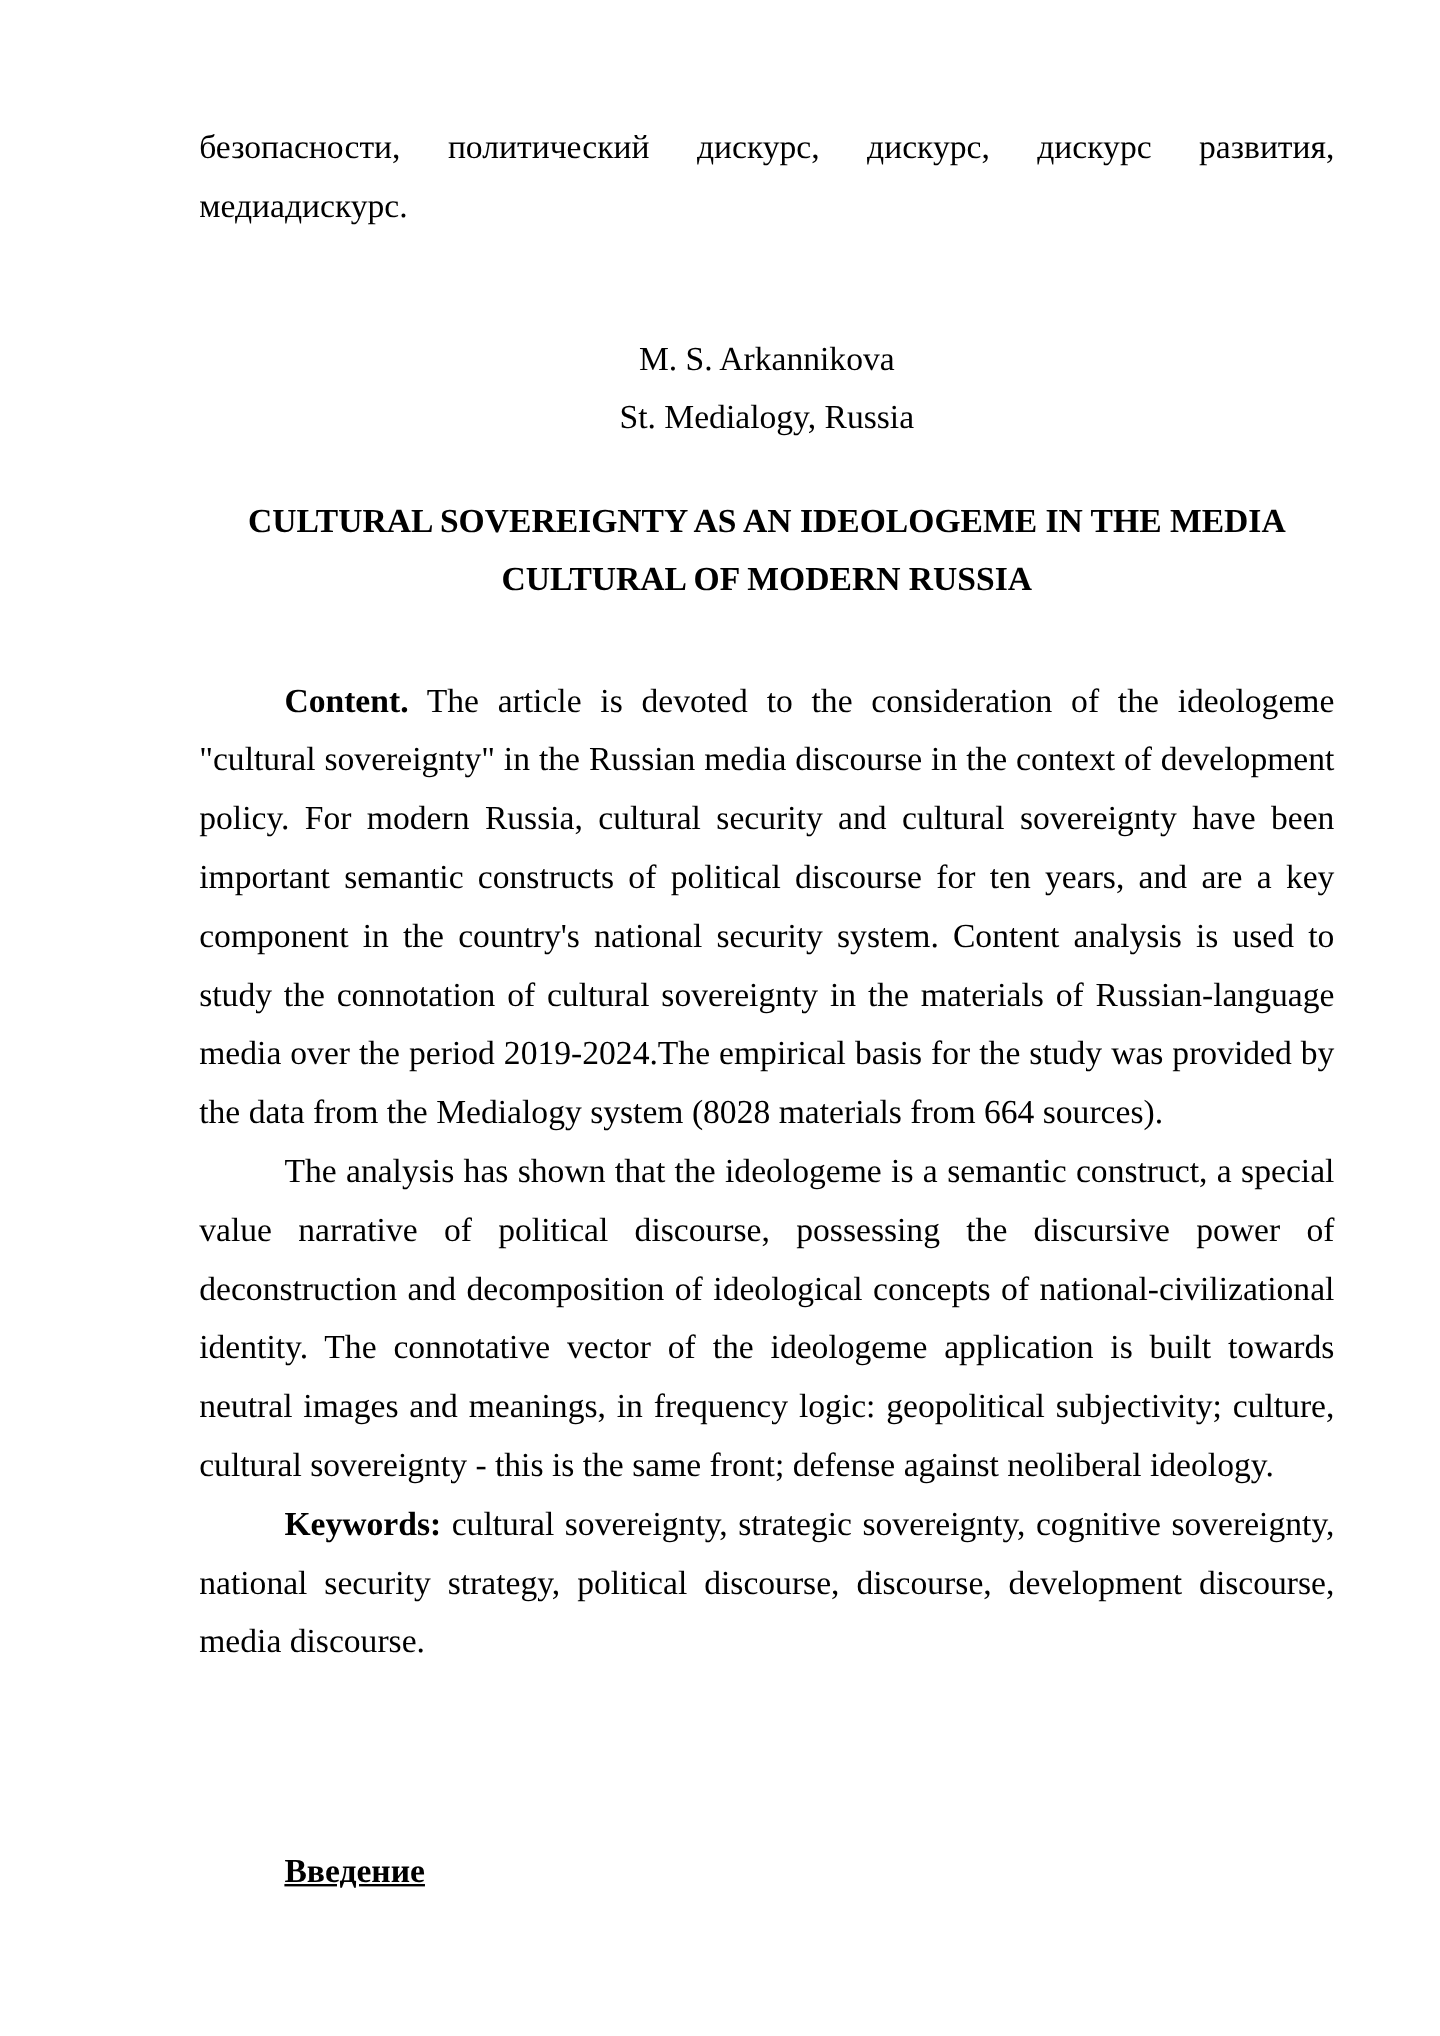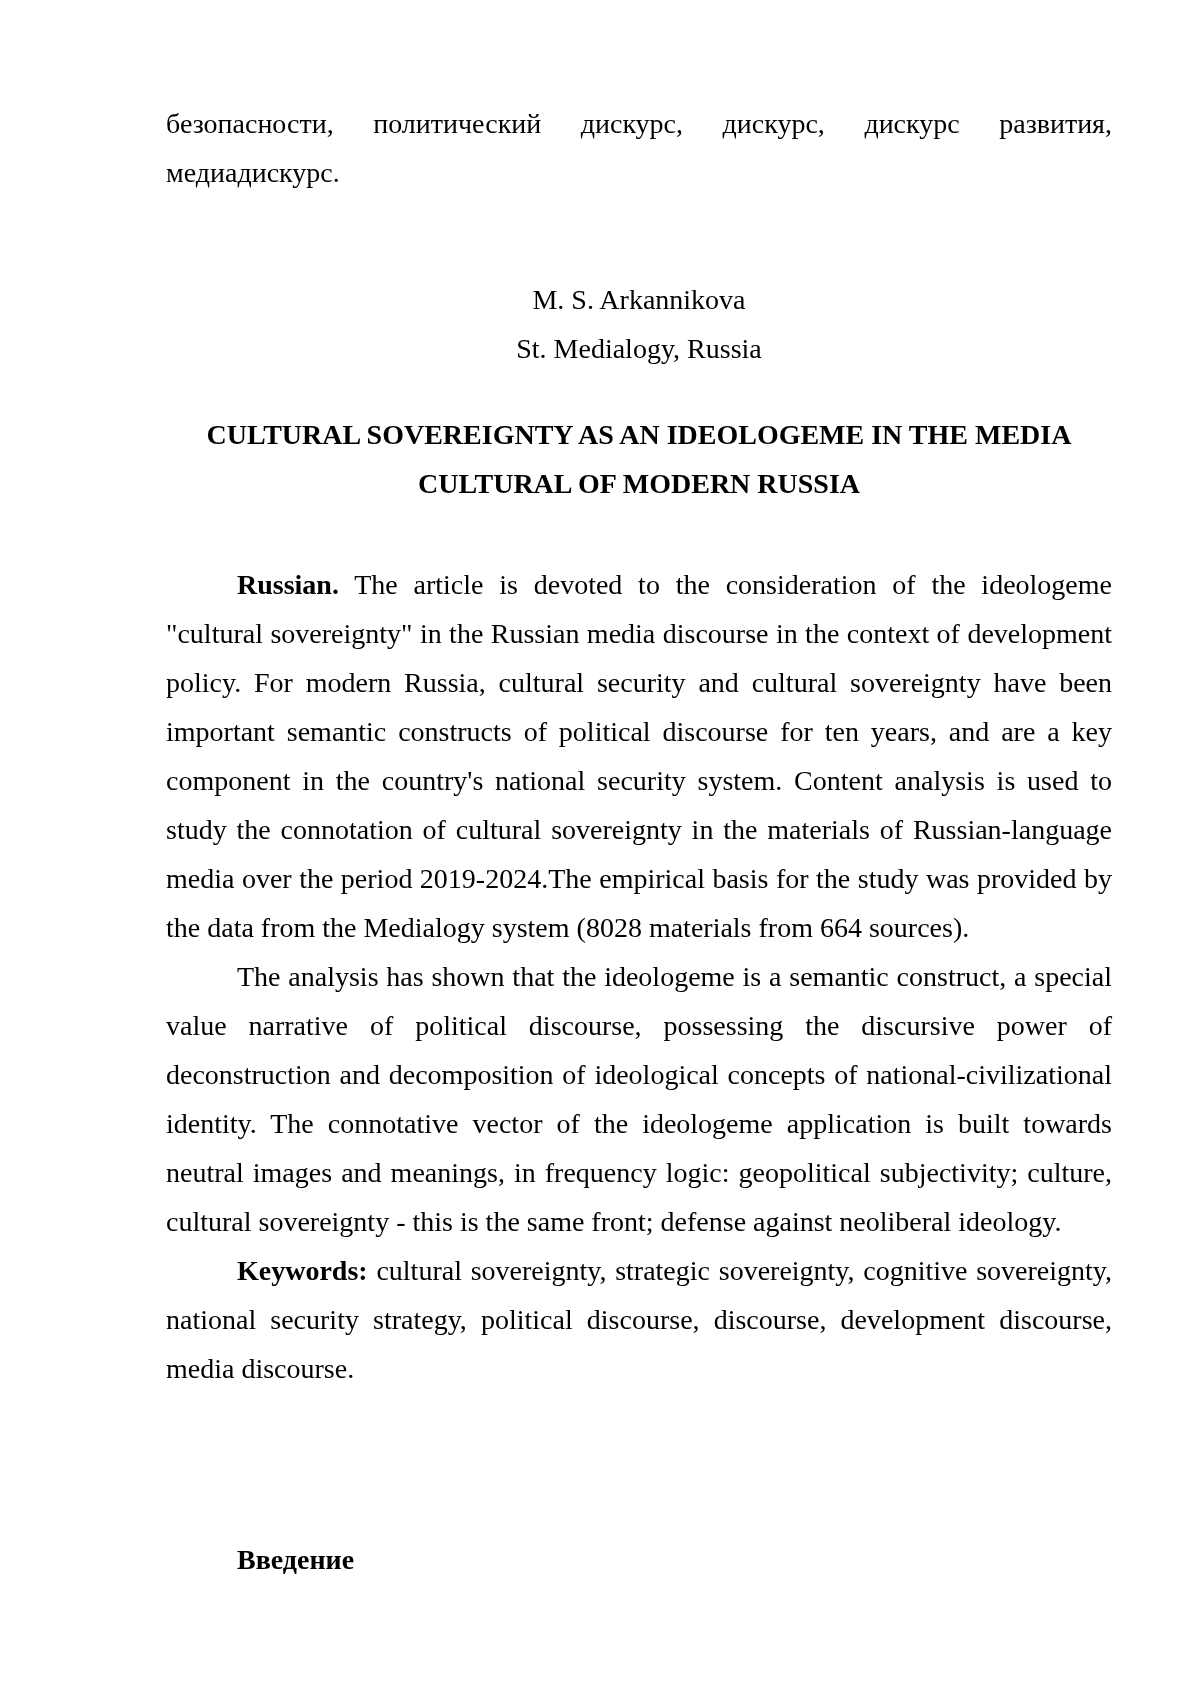--- a/index.html
+++ b/index.html
@@ -47,40 +47,41 @@
   .article-title {
     margin-top: 37px;
   }
   .abstract-para {
     margin-top: 52px;
   }
   .section-heading {
     margin-top: 142px;
     text-align: left;
     text-align-last: left;
+    text-decoration: underline;
   }
 </style>
 </head>
 <body>
 
 <div class="page">
 
   <p class="para justify-last">безопасности, политический дискурс, дискурс, дискурс развития,</p>
   <p class="para">медиадискурс.</p>
 
   <p class="para center byline-author">M. S. Arkannikova</p>
   <p class="para center">St. Medialogy, Russia</p>
 
   <p class="para center bold article-title">
     <span style="display:block">CULTURAL SOVEREIGNTY AS AN IDEOLOGEME IN THE MEDIA</span>
     <span style="display:block">CULTURAL OF MODERN RUSSIA</span>
   </p>
 
   <p class="para indent abstract-para">
-    <b>Russian.</b>
+    <b>Content.</b>
     <span>The article is devoted to the consideration of the ideologeme "cultural sovereignty" in the Russian media discourse in the context of development policy. For modern Russia, cultural security and cultural sovereignty have been important semantic constructs of political discourse for ten years, and are a key component in the country's national security system. Content analysis is used to study the connotation of cultural sovereignty in the materials of Russian-language media over the period 2019-2024.The empirical basis for the study was provided by the data from the Medialogy system (8028 materials from 664 sources).</span>
   </p>
 
   <p class="para indent">The analysis has shown that the ideologeme is a semantic construct, a special value narrative of political discourse, possessing the discursive power of deconstruction and decomposition of ideological concepts of national-civilizational identity. The connotative vector of the ideologeme application is built towards neutral images and meanings, in frequency logic: geopolitical subjectivity; culture, cultural sovereignty - this is the same front; defense against neoliberal ideology.</p>
 
   <p class="para indent">
     <b>Keywords:</b>
     <span>cultural sovereignty, strategic sovereignty, cognitive sovereignty, national security strategy, political discourse, discourse, development discourse, media discourse.</span>
   </p>
 

